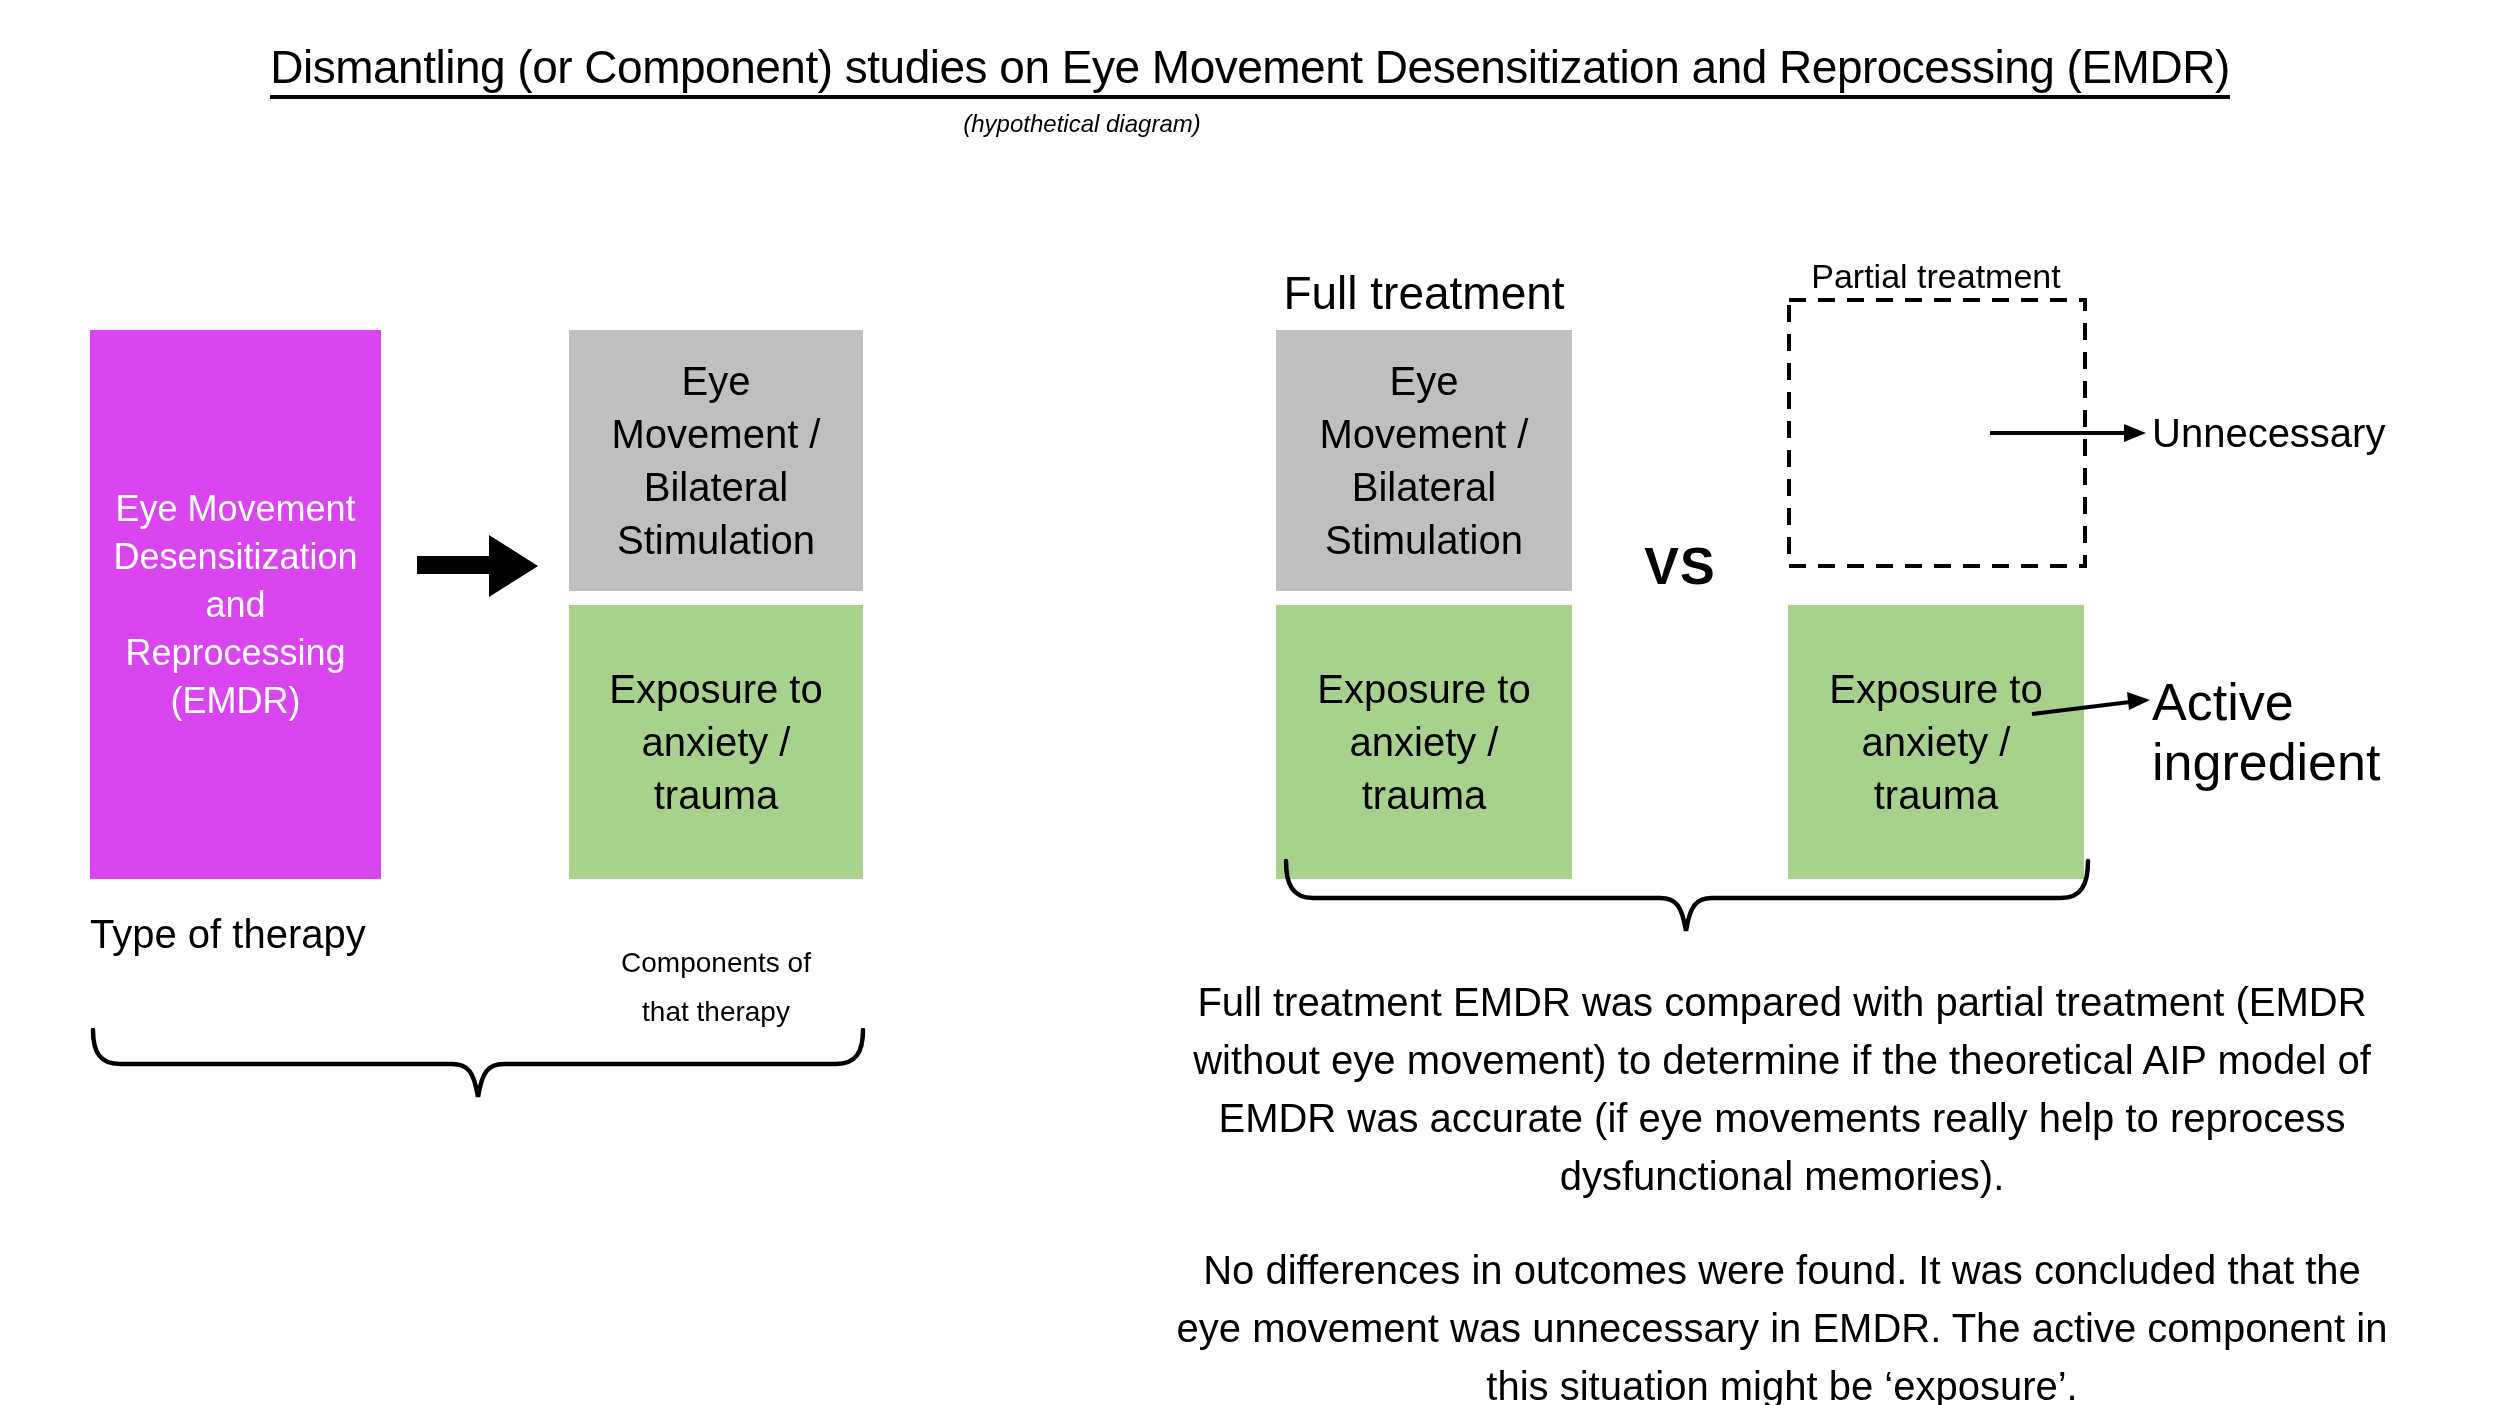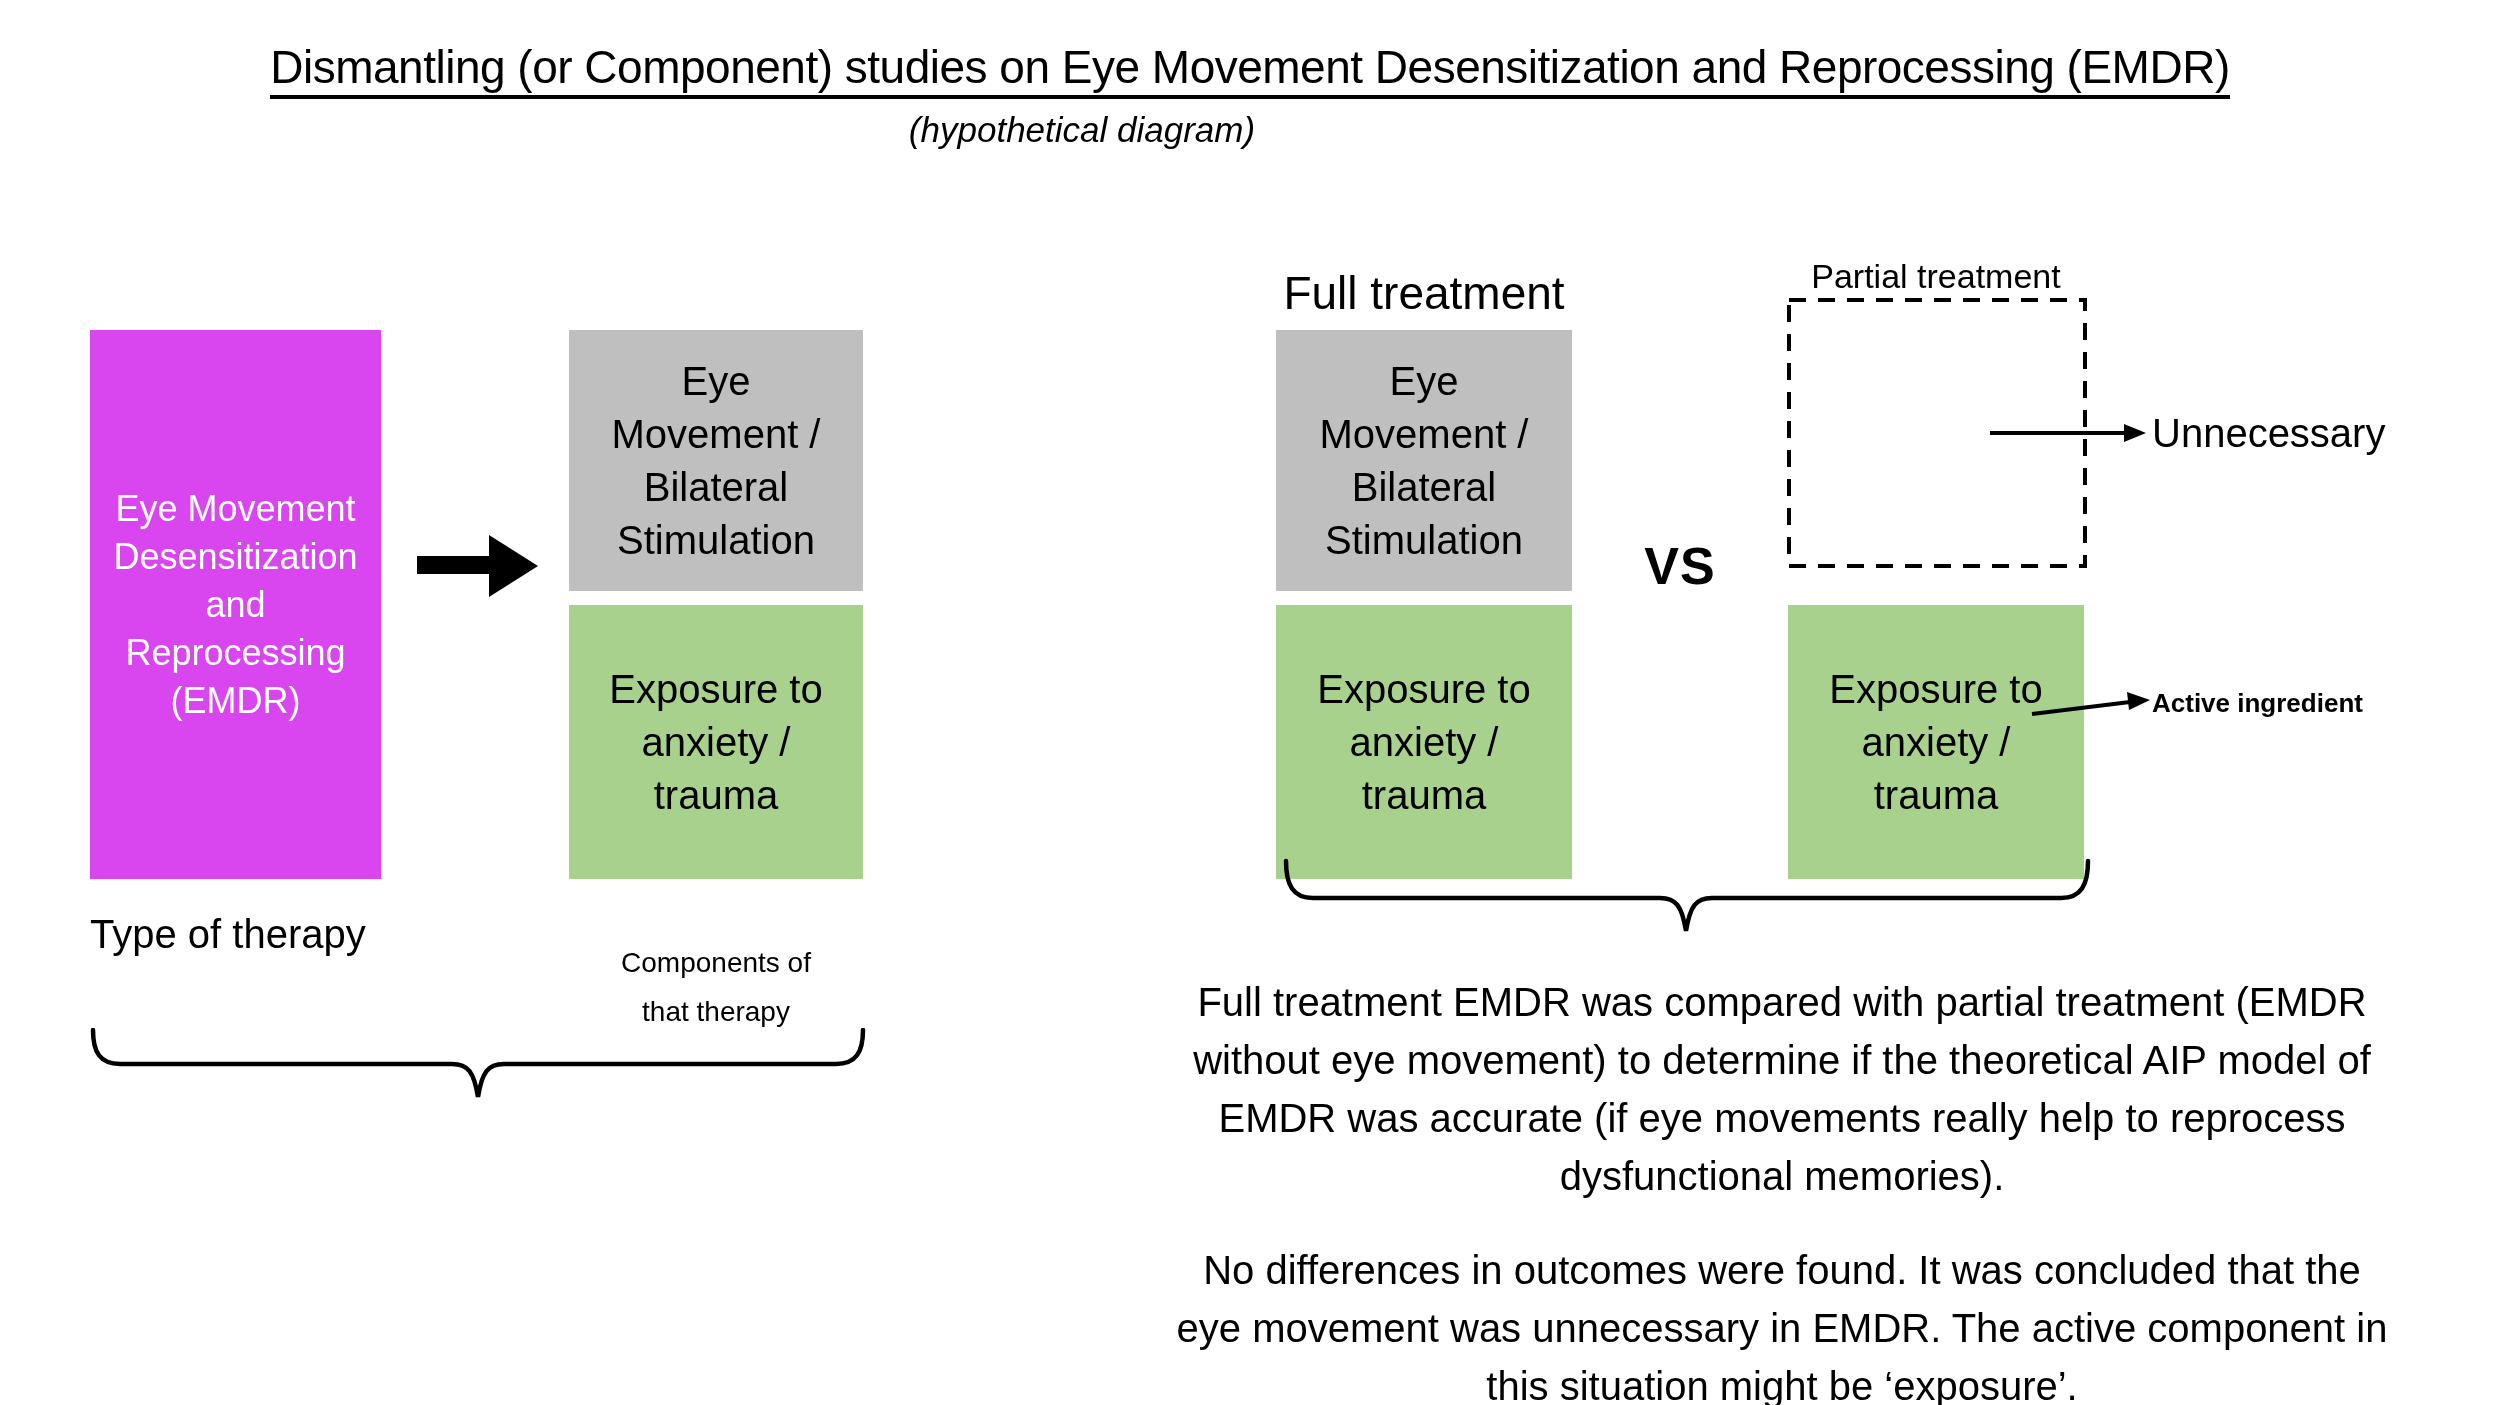--- a/index.html
+++ b/index.html
@@ -19,21 +19,21 @@
   .page-title-wrap { top: 40px; left: 0; width: 2500px; text-align: center; }
   .page-title {
     display: inline-block;
     font-size: 46px;
     font-weight: 400;
     border-bottom: 4px solid #000;
     padding-bottom: 1px;
     letter-spacing: -0.5px;
   }
   .page-subtitle { top: 110px; left: 0; width: 2164px; text-align: center;
-    font-size: 35px; font-style: italic; font-weight: 500; }
+    font-size: 24px; font-style: italic; font-weight: 500; }
 
   .box { display: flex; align-items: center; justify-content: center; text-align: center; }
 
   .therapy-box {
     left: 90px; top: 302px; width: 291px; height: 549px;
     background: #d946ef; color: #ffffff;
     font-size: 36px; line-height: 48px;
   }
   .comp-box-top-left  { left: 569px; top: 302px; width: 294px; height: 261px; background: #BFBFBF; font-size: 40px; line-height: 53px; }
   .comp-box-bot-left  { left: 569px; top: 577px; width: 294px; height: 274px; background: #A9D18E; font-size: 40px; line-height: 53px; }
@@ -55,21 +55,21 @@
   .vs-label { left: 1600px; top: 536px; width: 160px; text-align: center;
     font-size: 52px; font-weight: 600; letter-spacing: 1px; }
 
   .partial-dashed-svg { left: 1786px; top: 297px; }
   .partial-box-bot { left: 1788px; top: 577px; width: 296px; height: 274px; background: #A9D18E; font-size: 40px; line-height: 53px; }
 
   .unnecessary-arrow-svg { left: 1988px; top: 419px; }
   .unnecessary-label { left: 2152px; top: 411px; font-size: 40px; }
 
   .active-arrow-svg { left: 2030px; top: 686px; }
-  .active-label { left: 2152px; top: 688px; font-size: 26px; font-weight: bold; }
+  .active-label { left: 2152px; top: 672px; font-size: 52px; }
 
   .right-brace-svg { left: 1283px; top: 858px; }
 
   .para { left: 1082px; width: 1400px; font-size: 40px; line-height: 58px; text-align: center; }
   .para1 { top: 945px; }
   .para2 { top: 1213px; }
 </style>
 </head>
 <body>
 

